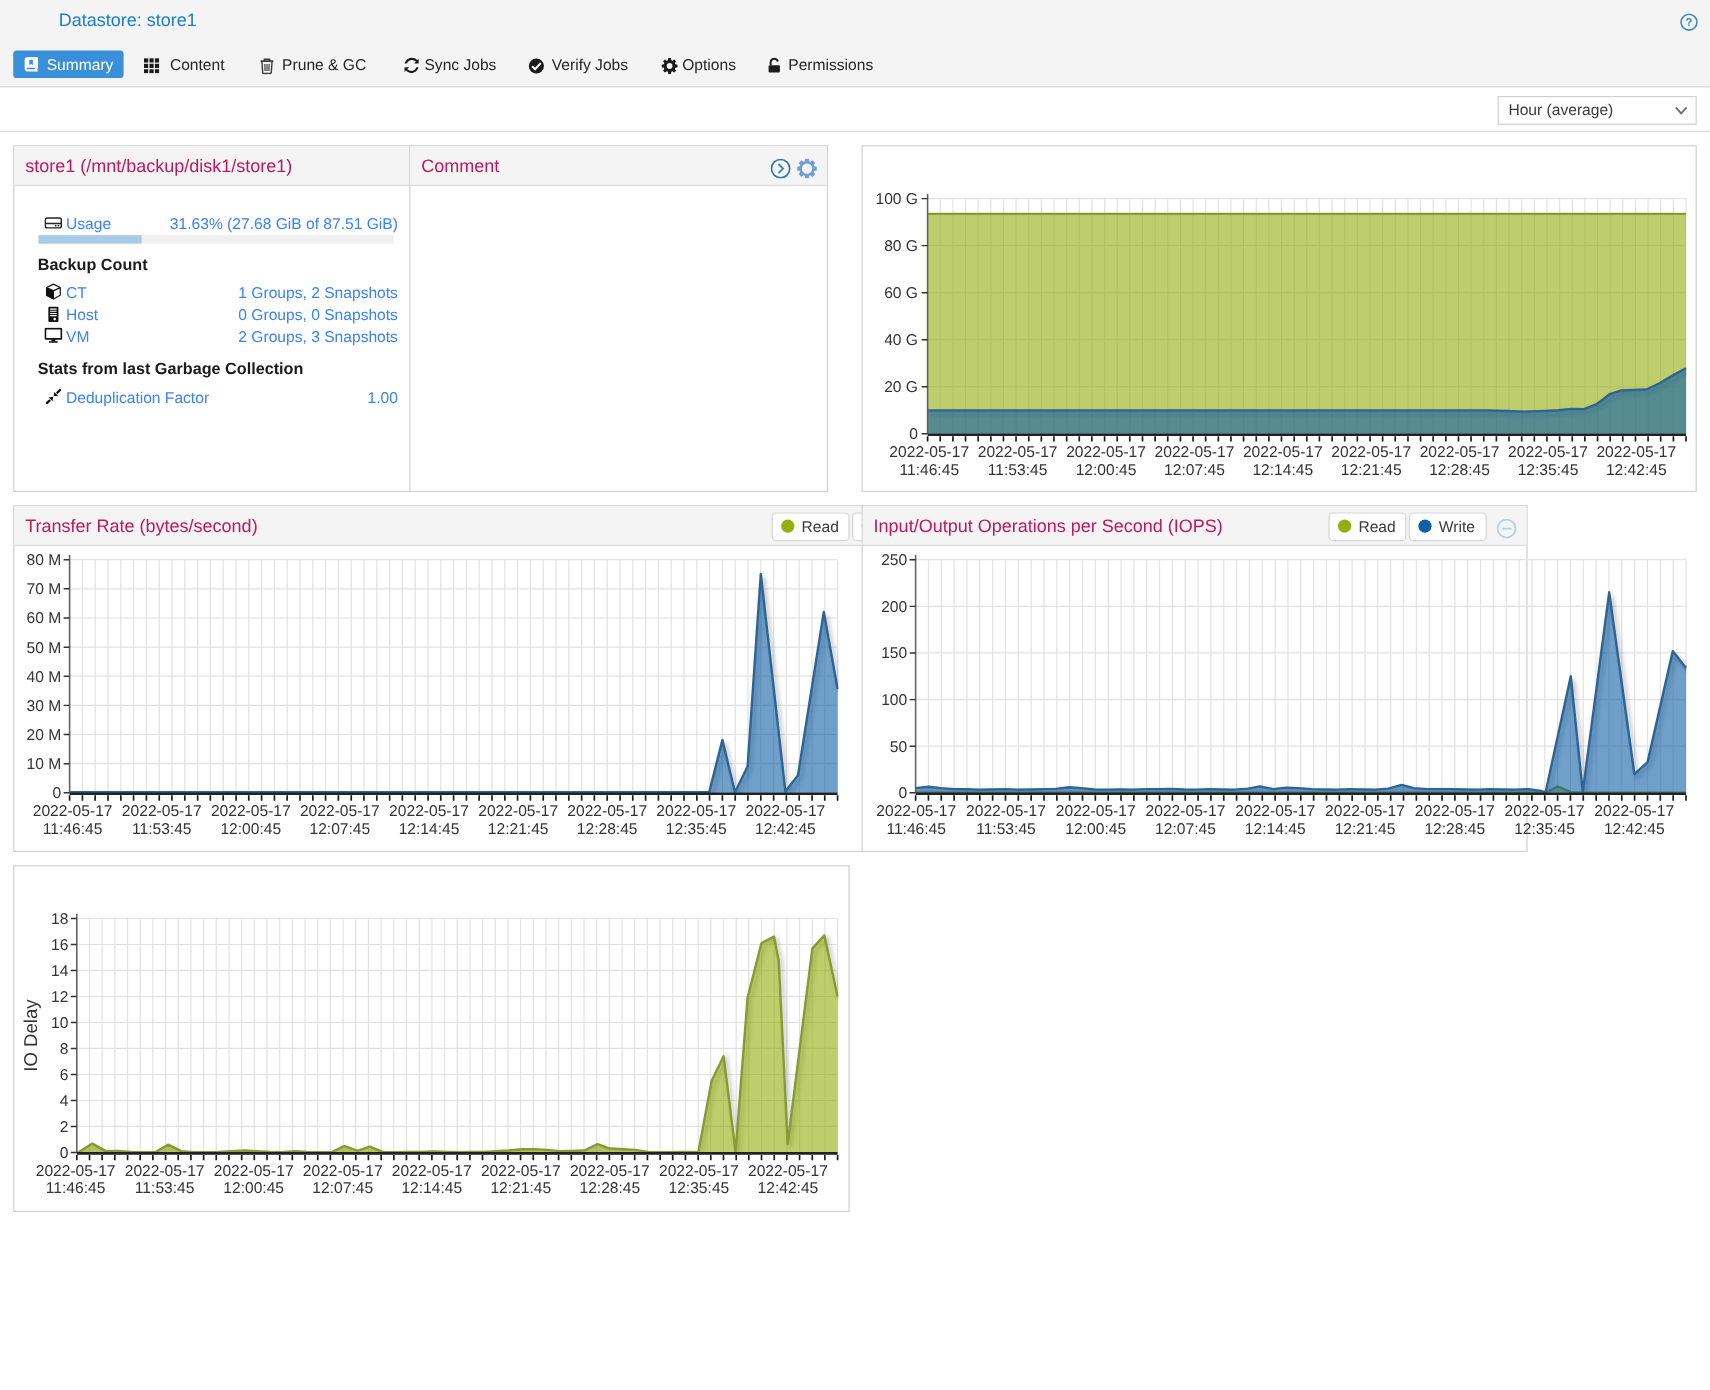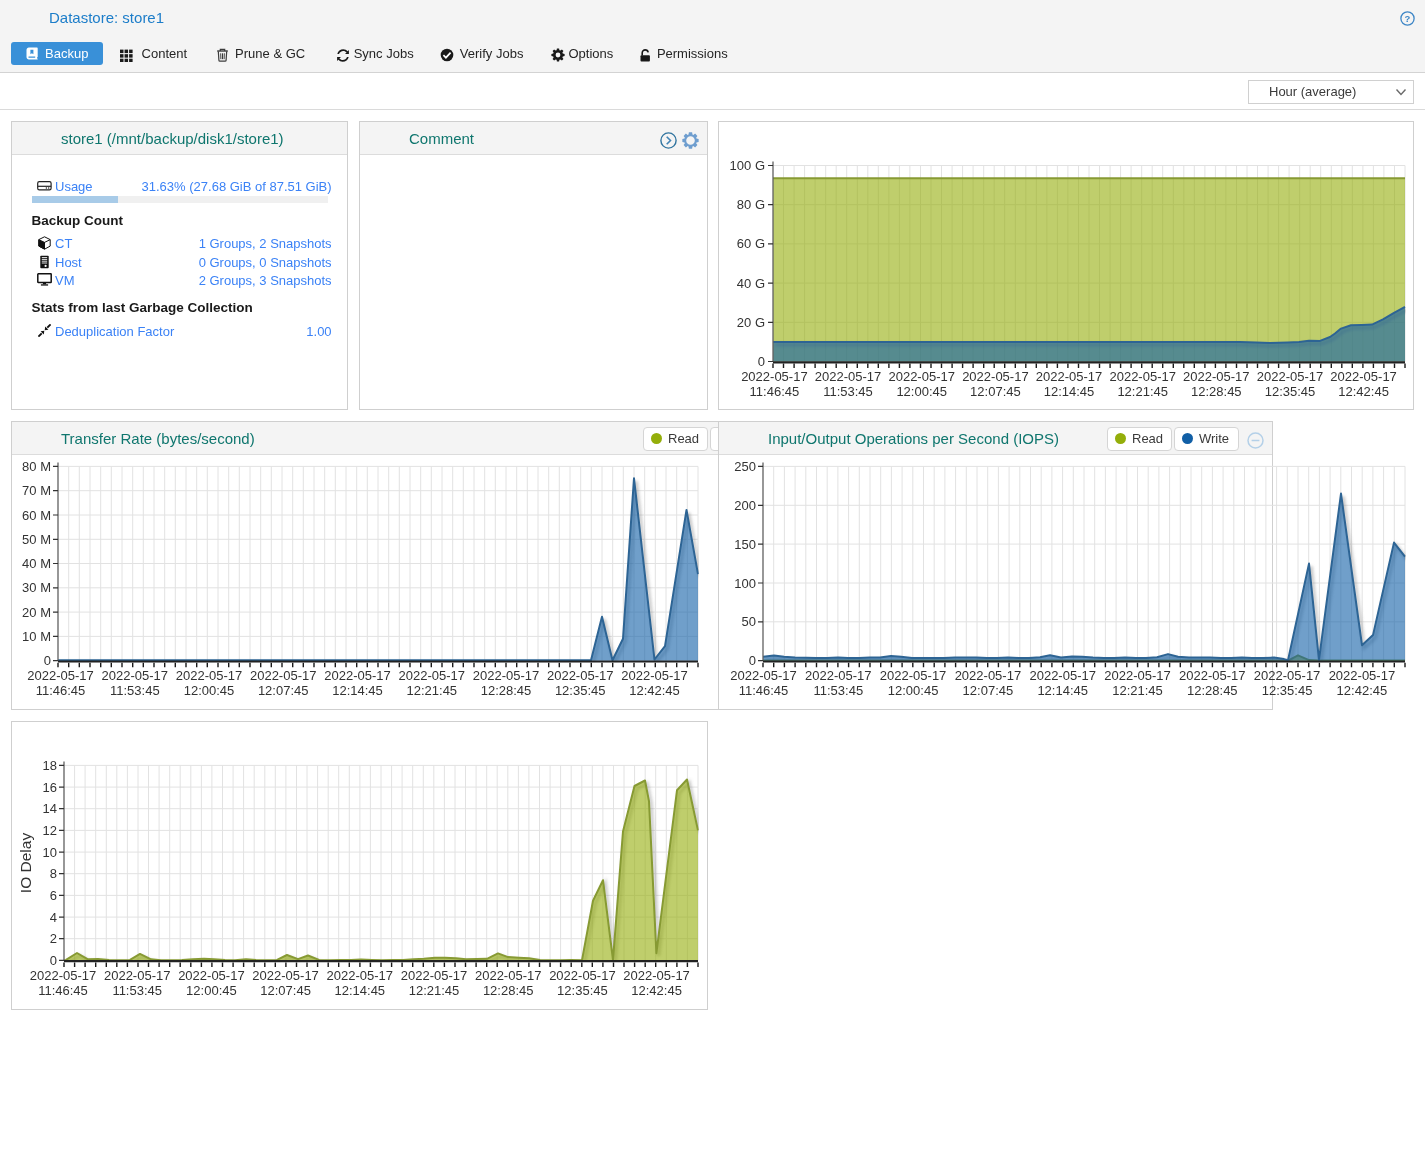--- a/index.html
+++ b/index.html
@@ -3,25 +3,25 @@
 <style>
 * { margin:0; padding:0; box-sizing:border-box; }
 html,body { width:1425px; height:1158px; background:#fff; font-family:"Liberation Sans",sans-serif; position:relative; overflow:hidden; }
 .topbar { position:absolute; left:0; top:0; width:100%; height:73px; background:#f4f4f4; border-bottom:1px solid #d3d3d3; }
 .pagetitle { position:absolute; left:11px; top:8.5px; font-size:15px; color:#1c7dc9;margin-left:38px; }
 .helpic { position:absolute; right:10px; top:11px; }
 .tab { position:absolute; top:41.5px; height:23.7px; background:#3990d8; border-radius:3px; display:flex; align-items:center; justify-content:center; gap:7px; font-size:13px; }
 .tabic { position:absolute; top:47.5px; }
 .tabtx { position:absolute; top:46px; font-size:13px; color:#252525; }
 .toolbar { position:absolute; left:0; top:73px; width:100%; height:37px; background:#fff; border-bottom:1px solid #dadada; }
-.combo { position:absolute; left:1248px; top:7px; width:166px; height:24px; border:1px solid #d0d0d0; background:#fff; font-size:13px; color:#3a3a3a; line-height:22px; padding-left:20px; }
+.combo { position:absolute; left:1248px; top:7px; width:166px; height:24px; border:1px solid #d0d0d0; background:#fff; font-size:13px; color:#3a3a3a; line-height:22px; padding-left:8px; }
 .combo svg { position:absolute; right:6px; top:7px; }
 .panel { position:absolute; background:#fff; border:1px solid #cfcfcf; }
 .phdr { position:relative; height:33px; background:#f4f4f4; border-bottom:1px solid #dcdcdc; }
-.ptitle { position:absolute; left:9px; top:7.5px; font-size:15px; color:#0f766e; white-space:nowrap;margin-left:40px; }
+.ptitle { position:absolute; left:9px; top:7.5px; font-size:15px; color:#be185d; white-space:nowrap; }
 .pbody { position:relative; width:100%; height:calc(100% - 34px); }
 .lgrow { position:absolute; top:4.5px; display:flex; gap:2px; }
 .lgbox { height:24px; border:1px solid #d5d5d5; border-radius:4px; background:#fff; display:flex; align-items:center; padding-left:7px; gap:6px; font-size:13px; color:#3a3a3a; }
 .dot { width:11px; height:11px; border-radius:50%; display:inline-block; flex:none; }
 .ctool { position:absolute; right:8px; top:9.8px; width:17px; height:17px; }
 .srow { position:absolute; left:4px; width:100%; height:16px; font-size:13px; color:#3b82f6; }
 .sic { position:absolute; top:1px; }
 .sl { position:absolute; left:39px; top:1px; }
 .rv { position:absolute; right:19.4px; top:1px; }
 .shead { position:absolute; left:19.5px; font-size:13.5px; font-weight:bold; color:#1a1a1a; }
@@ -33,21 +33,21 @@
 <div class="topbar">
 <div class="pagetitle">Datastore: store1</div>
 <div class="helpic"><svg width="15" height="15" viewBox="0 0 15 15">
         <circle cx="7.5" cy="7.5" r="6.6" fill="none" stroke="#3d86c6" stroke-width="1.3"></circle>
         <text x="7.5" y="11" text-anchor="middle" font-size="9.5" font-weight="bold" fill="#3d86c6" font-family="Liberation Sans">?</text>
       </svg></div>
 <div class="tab active" style="left:11.4px;width:91.6px">
       <svg width="12" height="13" viewBox="0 0 12 13">
         <path fill="#fff" d="M3.1,0.5 L10.7,0.5 C11.3,0.5 11.7,0.9 11.7,1.5 L11.7,9.7 C11.7,10.1 11.4,10.5 11,10.6 L11,11.5 L11.4,11.5 C11.6,11.5 11.7,11.6 11.7,11.8 L11.7,12.2 C11.7,12.4 11.6,12.5 11.4,12.5 L2.9,12.5 C1.6,12.5 0.5,11.4 0.5,10.1 L0.5,2.9 C0.5,1.6 1.6,0.5 2.9,0.5 Z M2.3,10.1 C2.3,10.4 2.6,10.7 2.9,10.7 L9.2,10.7 L9.2,9.5 L2.9,9.5 C2.6,9.5 2.3,9.8 2.3,10.1 Z M4.4,2.7 L4.4,7.2 L5.9,6.3 L7.4,7.2 L7.4,2.7 Z"></path>
       </svg>
-      <span style="color:#fff">Backup</span>
+      <span style="color:#fff">Summary</span>
     </div>
     <span class="tabic" style="left:119.6px"><svg width="13" height="13" viewBox="0 0 13 13">
         <g fill="#1a1a1a">
           <rect x="0.0" y="0.6" width="3.5" height="3.5"></rect>
           <rect x="4.55" y="0.6" width="3.5" height="3.5"></rect>
           <rect x="9.1" y="0.6" width="3.5" height="3.5"></rect>
           <rect x="0.0" y="5.1499999999999995" width="3.5" height="3.5"></rect>
           <rect x="4.55" y="5.1499999999999995" width="3.5" height="3.5"></rect>
           <rect x="9.1" y="5.1499999999999995" width="3.5" height="3.5"></rect>
           <rect x="0.0" y="9.7" width="3.5" height="3.5"></rect>
@@ -154,21 +154,21 @@
             <g stroke="#111" stroke-width="1.9" fill="none">
               <path d="M9.3,3.7 L12.6,0.4"></path>
               <path d="M3.7,9.3 L0.4,12.6"></path>
             </g>
           </svg></span>
         <span class="sl">Deduplication Factor</span>
         <span class="rv">1.00</span>
       </div>
     </div>
   </div>
-<div class="panel" style="left:359px;top:121px;width:349px;height:289px">
+<div class="panel" style="left:341px;top:121px;width:349px;height:289px">
     <div class="phdr">
       <span class="ptitle">Comment</span>
       <div class="ctool" style="right:30px;top:9.5px"><svg width="17" height="17" viewBox="0 0 17 17">
           <circle cx="8.5" cy="8.5" r="7.6" fill="none" stroke="#30749f" stroke-width="1.4"></circle>
           <path d="M6.7,4.7 L10.5,8.5 L6.7,12.3" fill="none" stroke="#4183b4" stroke-width="1.6"></path>
         </svg></div>
       <div class="ctool" style="right:8px;top:9.5px"><svg width="17" height="17" viewBox="0 0 17 17">
           <path fill-rule="evenodd" fill="#6f9ecf" d="M16.64,6.88L16.64,10.12L14.49,10.46L14.12,11.35L15.40,13.11L13.11,15.40L11.35,14.12L10.46,14.49L10.12,16.64L6.88,16.64L6.54,14.49L5.65,14.12L3.89,15.40L1.60,13.11L2.88,11.35L2.51,10.46L0.36,10.12L0.36,6.88L2.51,6.54L2.88,5.65L1.60,3.89L3.89,1.60L5.65,2.88L6.54,2.51L6.88,0.36L10.12,0.36L10.46,2.51L11.35,2.88L13.11,1.60L15.40,3.89L14.12,5.65L14.49,6.54ZM12.80,8.50A4.3,4.3 0 1 0 4.20,8.50A4.3,4.3 0 1 0 12.80,8.50Z"></path>
         </svg></div>
     </div>

